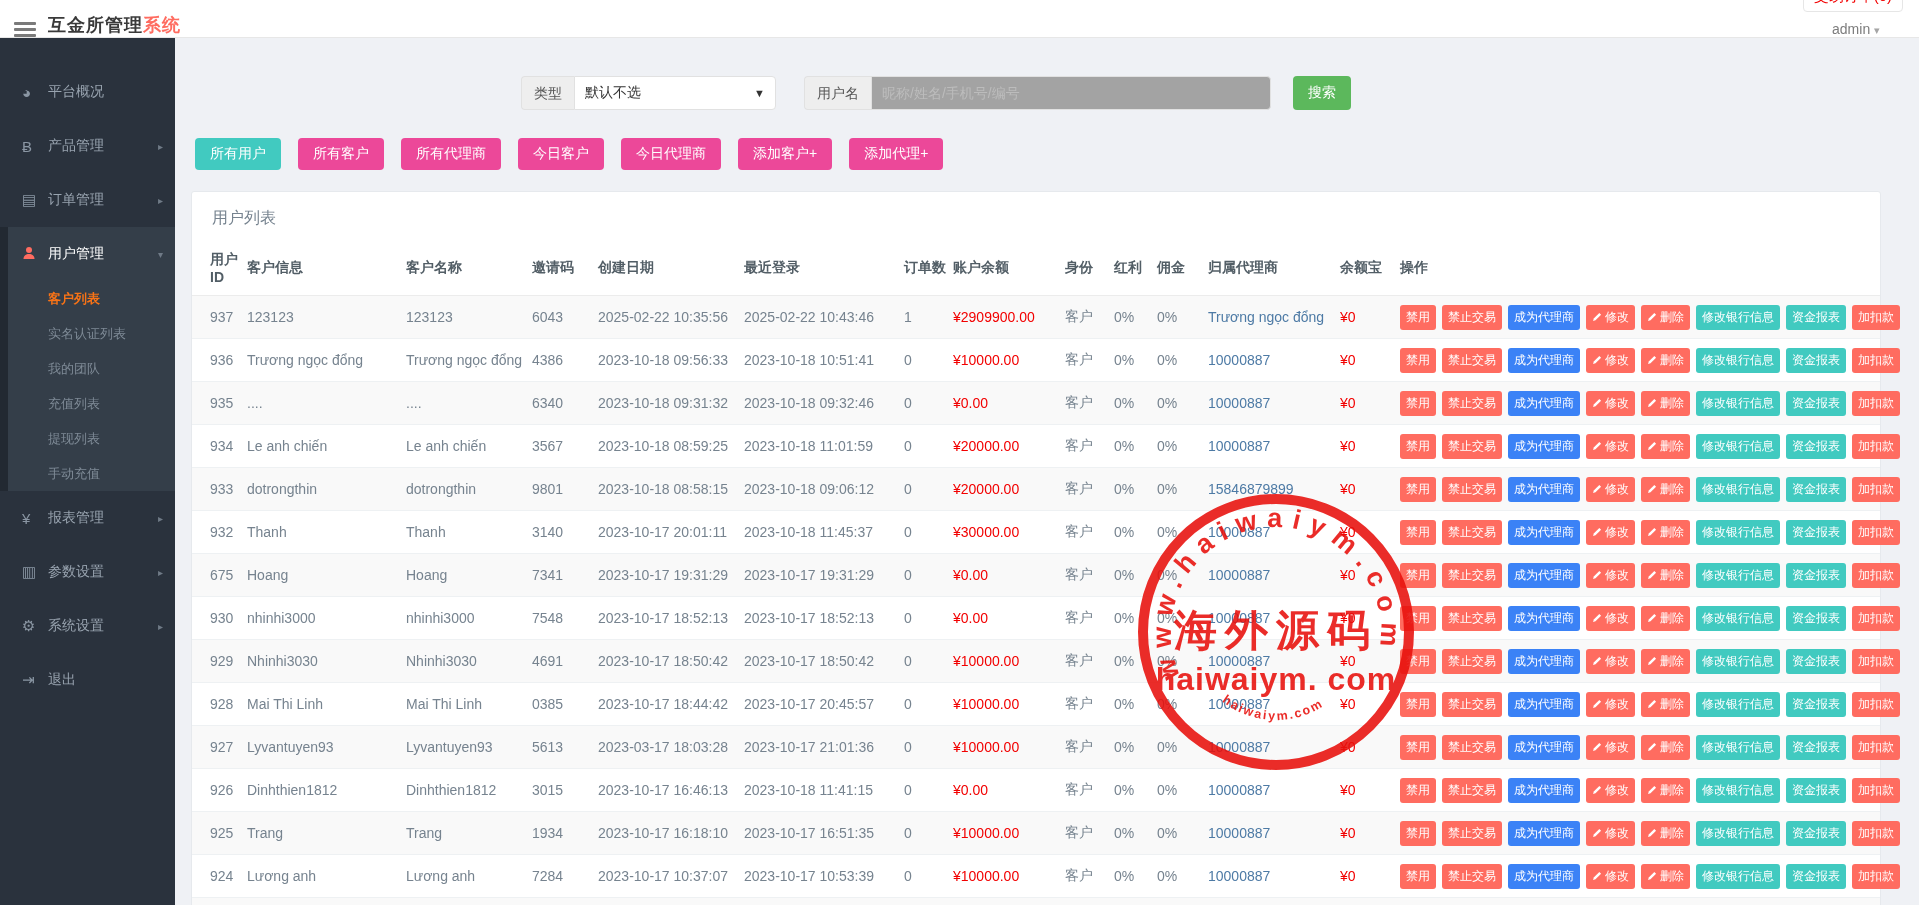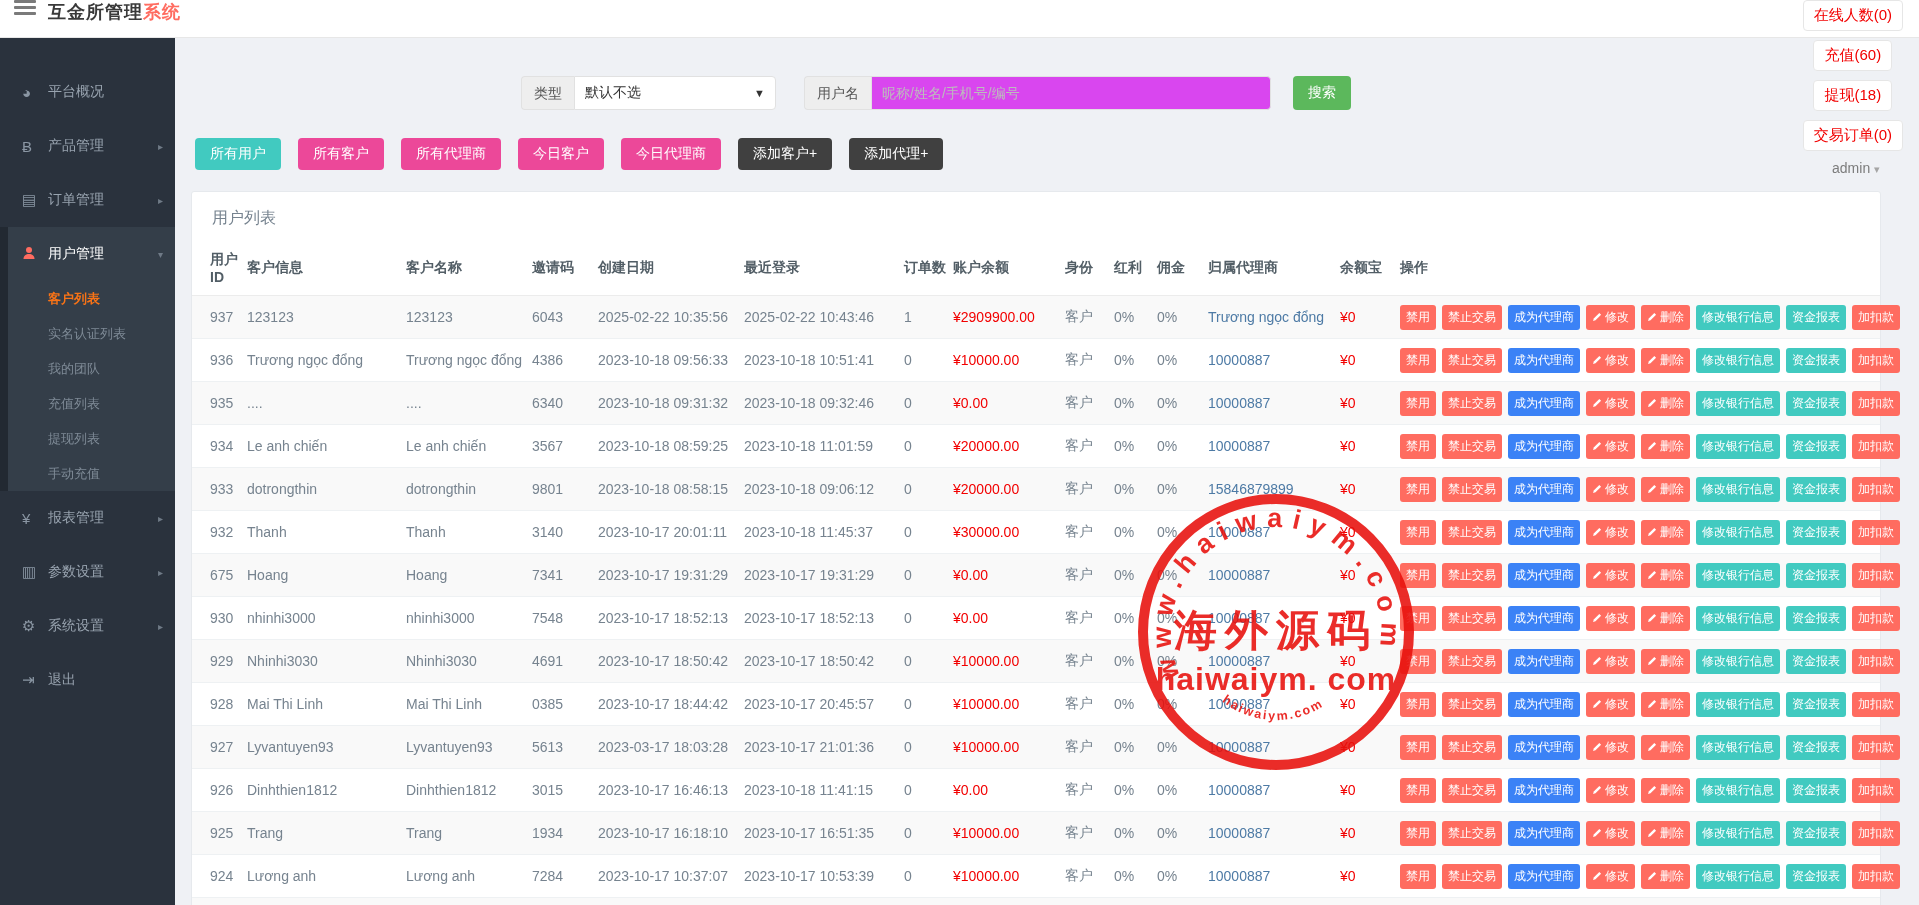--- a/index.html
+++ b/index.html
@@ -1,21 +1,21 @@
 <!DOCTYPE html>
 <html><head>
 <meta charset="utf-8">
 <style>
   * { margin:0; padding:0; box-sizing:border-box; }
   html,body { width:1919px; height:905px; overflow:hidden; background:#eff1f5;
     font-family:"Liberation Sans","DejaVu Sans",sans-serif; }
 
   
   .topbar { position:fixed; top:0; left:0; width:1919px; height:38px; background:#fff;
-    border-bottom:1px solid #e7e7e7; display:flex; align-items:flex-start; z-index:30; }
+    border-bottom:1px solid #e7e7e7; display:flex; align-items:flex-end; z-index:30; }
   .hamburger { width:22px; height:15px; margin-left:14px; display:flex; flex-direction:column;
     justify-content:space-between; cursor:pointer; }
   .hamburger span { display:block; height:3px; background:#7a7a7a; border-radius:1px; }
   .brand { margin-left:12px; font-size:18px; font-weight:bold; color:#3a3a3a; letter-spacing:1px; }
   .brand .accent { color:#ff6c60; }
   .topbar-right { margin-left:auto; display:flex; align-items:center; gap:9px; padding-right:16px;flex-direction:column; }
   .stat-box { border:1px solid #e6e6e6; border-radius:4px; background:#fff; padding:5px 10px;
     font-size:15px; color:#f20000; cursor:pointer; white-space:nowrap; }
   .admin-box { color:#7c7c7c; font-size:14px; margin-left:6px; cursor:pointer; }
   .admin-box .caret { color:#a5a5a5; font-size:11px; }
@@ -38,31 +38,31 @@
 
   .filter-bar { margin:38px 0 0 314px; display:flex; align-items:center;padding-left:32px; }
   .fgroup { display:flex; }
   .flabel { height:34px; line-height:32px; padding:0 12px; background:#eee;
     border:1px solid #e1e1e1; border-right:none; border-radius:4px 0 0 4px;
     font-size:14px; color:#555; }
   .fselect { width:202px; height:34px; background:#fff; border:1px solid #e1e1e1;
     border-radius:0 4px 4px 0; display:flex; align-items:center; padding:0 10px;
     font-size:14px; color:#333; cursor:pointer; }
   .fselect .sel-caret { margin-left:auto; font-size:11px; color:#333; }
-  .finput { width:400px; height:34px; background:#d946ef; border:1px solid #e1e1e1;
+  .finput { width:400px; height:34px; background:#a3a3a3; border:1px solid #e1e1e1;
     border-radius:0 4px 4px 0; padding:0 10px; font-size:14px; color:#333; outline:none; }
   .finput::placeholder { color:#bcbcbc; }
   .gap28 { width:28px; } .gap22 { width:22px; }
   .search-btn { height:34px; padding:0 15px; background:#5cb85c; color:#fff; border:none;
     border-radius:4px; font-size:14px; cursor:pointer; }
 
   .quick-row { margin:28px 0 0 20px; display:flex; gap:17px; }
   .qbtn { height:32px; padding:0 15px; border:none; border-radius:4px; color:#fff;
     font-size:14px; cursor:pointer; white-space:nowrap; }
-  .qbtn.teal { background:#41cac0; } .qbtn.green { background:#ec4899; } .qbtn.red { background:#404040; }
+  .qbtn.teal { background:#41cac0; } .qbtn.green { background:#ec4899; } .qbtn.red { background:#ec4899; }
 
   .card { margin:21px 38px 0 16px; background:#fff; border:1px solid #e6e9ed; border-radius:3px; }
   .card-title { padding:16px 20px 12px; font-size:16px; color:#76838f; }
 
   table { width:100%; border-collapse:collapse; table-layout:fixed; }
   th { text-align:left; font-size:14px; color:#525e66; font-weight:bold;
     padding:10px 6px 10px 0; border-bottom:1px solid #ececec; }
   th:first-child { padding-left:18px; }
   td { font-size:14px; color:#76838f; padding:0 6px 0 0; height:43px; overflow:hidden;
     white-space:nowrap; text-overflow:ellipsis; }

